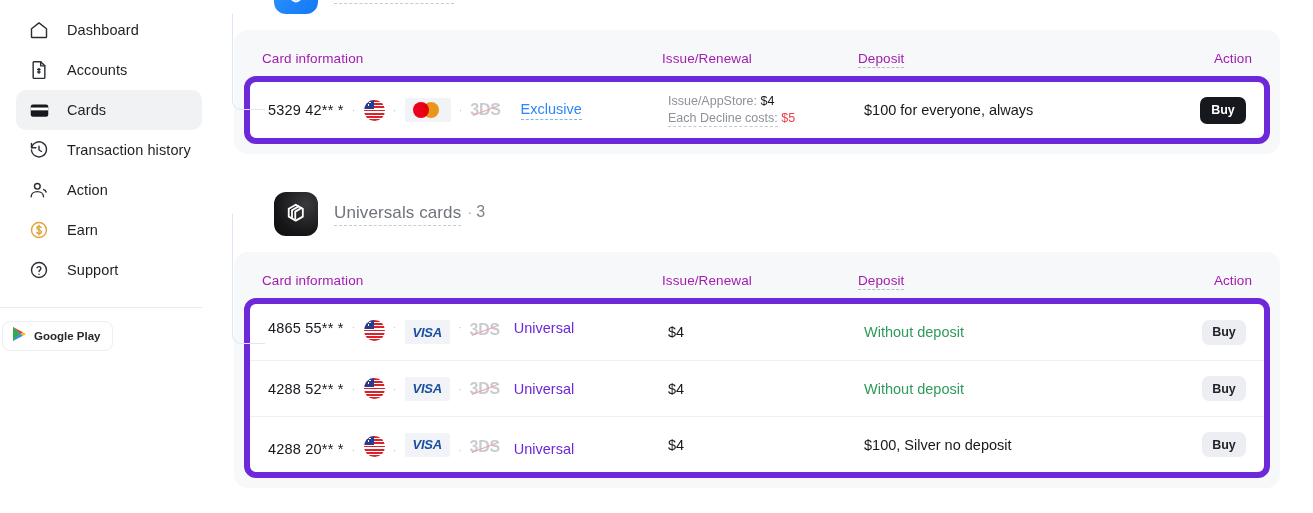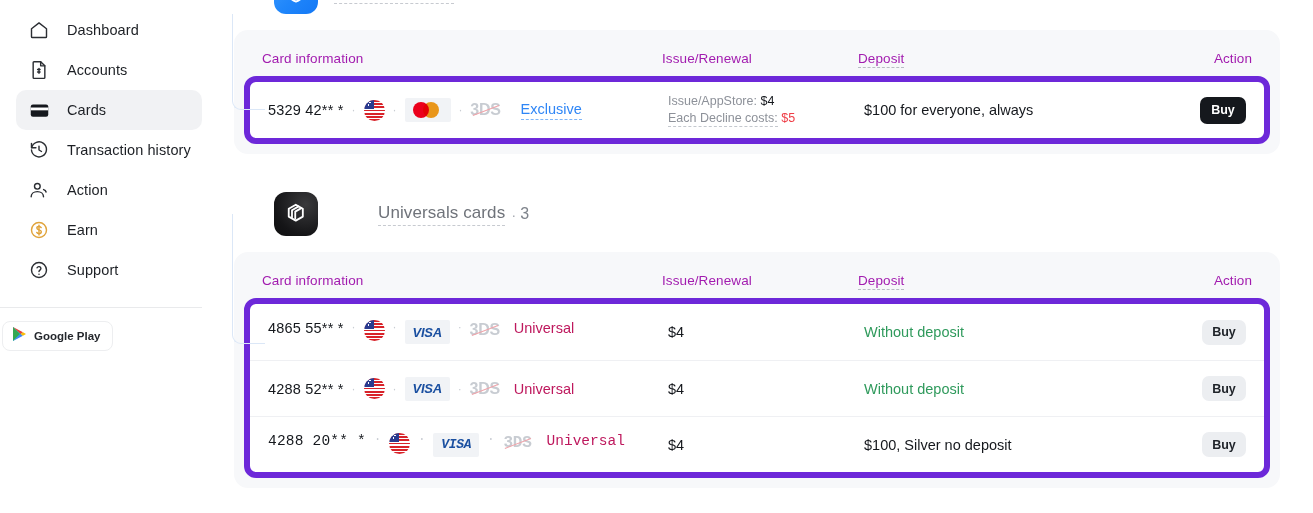--- a/index.html
+++ b/index.html
@@ -193,21 +193,21 @@
     transform: rotate(-21deg);
   }
 
   .tag-exclusive {
     font-size: 14.5px; color: #2f86f6;
     border-bottom: 1.5px dashed #7fb6f8;
     padding-bottom: 2px;
     cursor: pointer;
   }
   .tag-universal {
-    font-size: 14.5px; color: #be185d;
+    font-size: 14.5px; color: #6d28d9;
     cursor: pointer;
   }
 
   .issue-simple { font-size: 14.5px; color: #15181d; }
   .issue-multi { font-size: 12.5px; line-height: 17px; color: #8d9199; }
   .issue-multi .v { color: #15181d; }
   .issue-multi .vr { color: #ef3d46; }
   .issue-multi .dot-u { border-bottom: 1.2px dashed #c4c8ce; padding-bottom: 1px; }
 
   .dep { font-size: 14.5px; color: #15181d; }
@@ -377,21 +377,21 @@
       <section class="section" style="margin-top: 38px;">
         <div class="bracket" style="top: 22px; height: 130px;"></div>
         <div class="sec-head">
           <div class="sec-ico dark">
             <svg width="26" height="26" viewBox="0 0 24 24" fill="none" stroke="#ffffff" stroke-width="1.7" stroke-linecap="round" stroke-linejoin="round">
               <path d="M11.8 3.4 5.3 7.1v7.3l6.5 3.7 6.5-3.7V7.1z"></path>
               <path d="M14.4 5 8.3 8.5v6.6"></path>
               <path d="M16.9 6.6l-5.6 3.2v6.4"></path>
             </svg>
           </div>
-          <div style="display:flex;align-items:center;gap:10px;margin-left:44px;">
+          <div style="display:flex;align-items:flex-start;gap:10px;">
             <span class="sec-title">Universals cards</span>
             <span class="sec-dot">·</span>
             <span class="sec-count">3</span>
           </div>
         </div>
         <div class="panel">
           <div class="thead">
             <div class="th col-info">Card information</div>
             <div class="col-issue"><span class="th">Issue/Renewal</span></div>
             <div class="col-dep"><span class="th dotted">Deposit</span></div>
@@ -436,21 +436,21 @@
                 <span class="tds">3DS</span>
                 <span class="tag-universal" style="margin-left:14px;">Universal</span>
               </div>
               <div class="col-issue"><span class="issue-simple">$4</span></div>
               <div class="col-dep"><span class="dep green">Without deposit</span></div>
               <div class="col-act act-wrap">
                 <button class="buy light">Buy</button>
               </div>
             </div>
             <div class="row">
-              <div class="col-info" style="display:flex;align-items:flex-start;font-family:Liberation Mono, monospace;">
+              <div class="col-info" style="display:flex;align-items:flex-end;">
                 <span class="cardnum">4288 20** *</span>
                 <span class="sep">·</span>
                 <span class="flag">
                   <span class="stripes"></span>
                   <span class="canton"></span>
                 </span>
                 <span class="sep">·</span>
                 <span class="brand">
                   <span class="visa">VISA</span>
                 </span>

